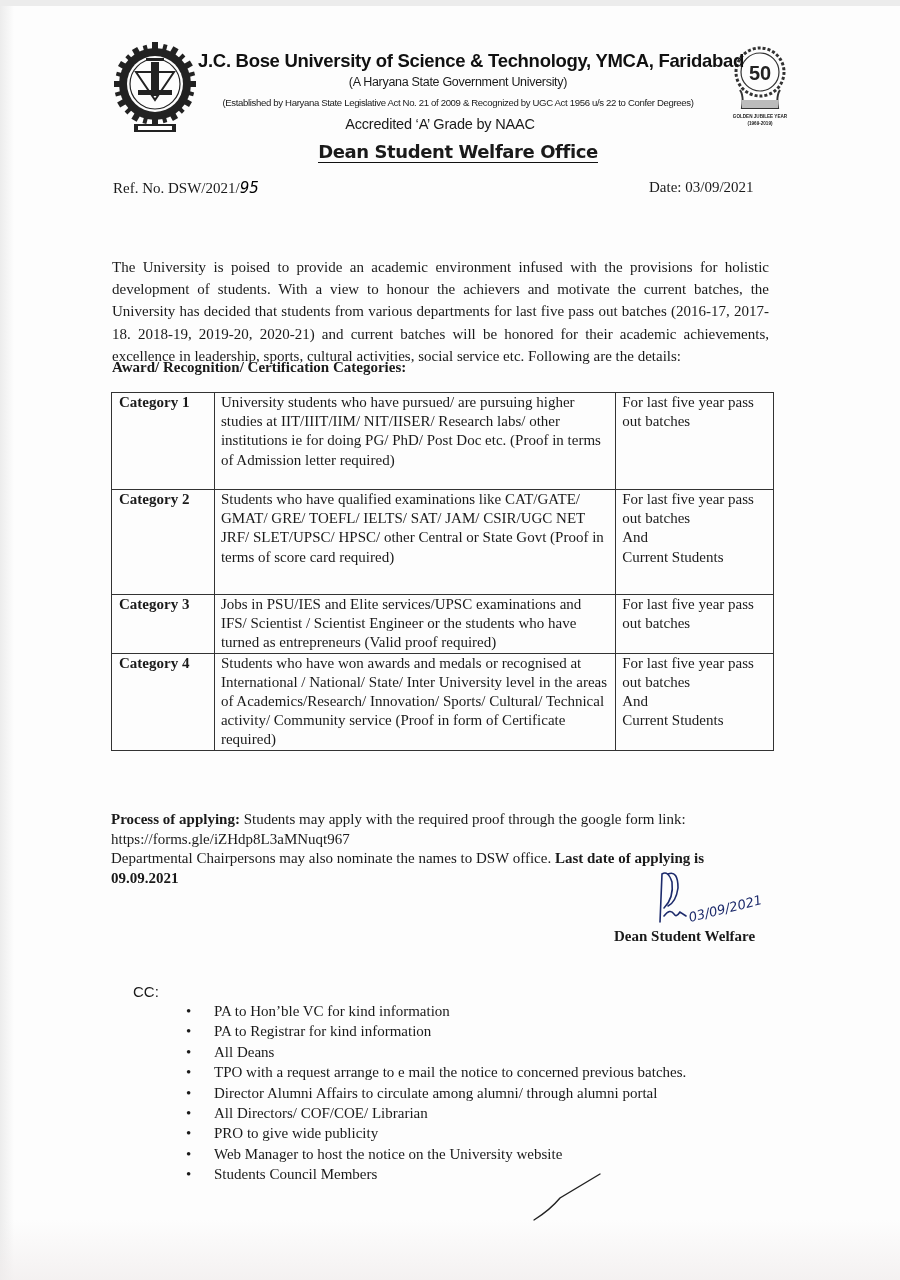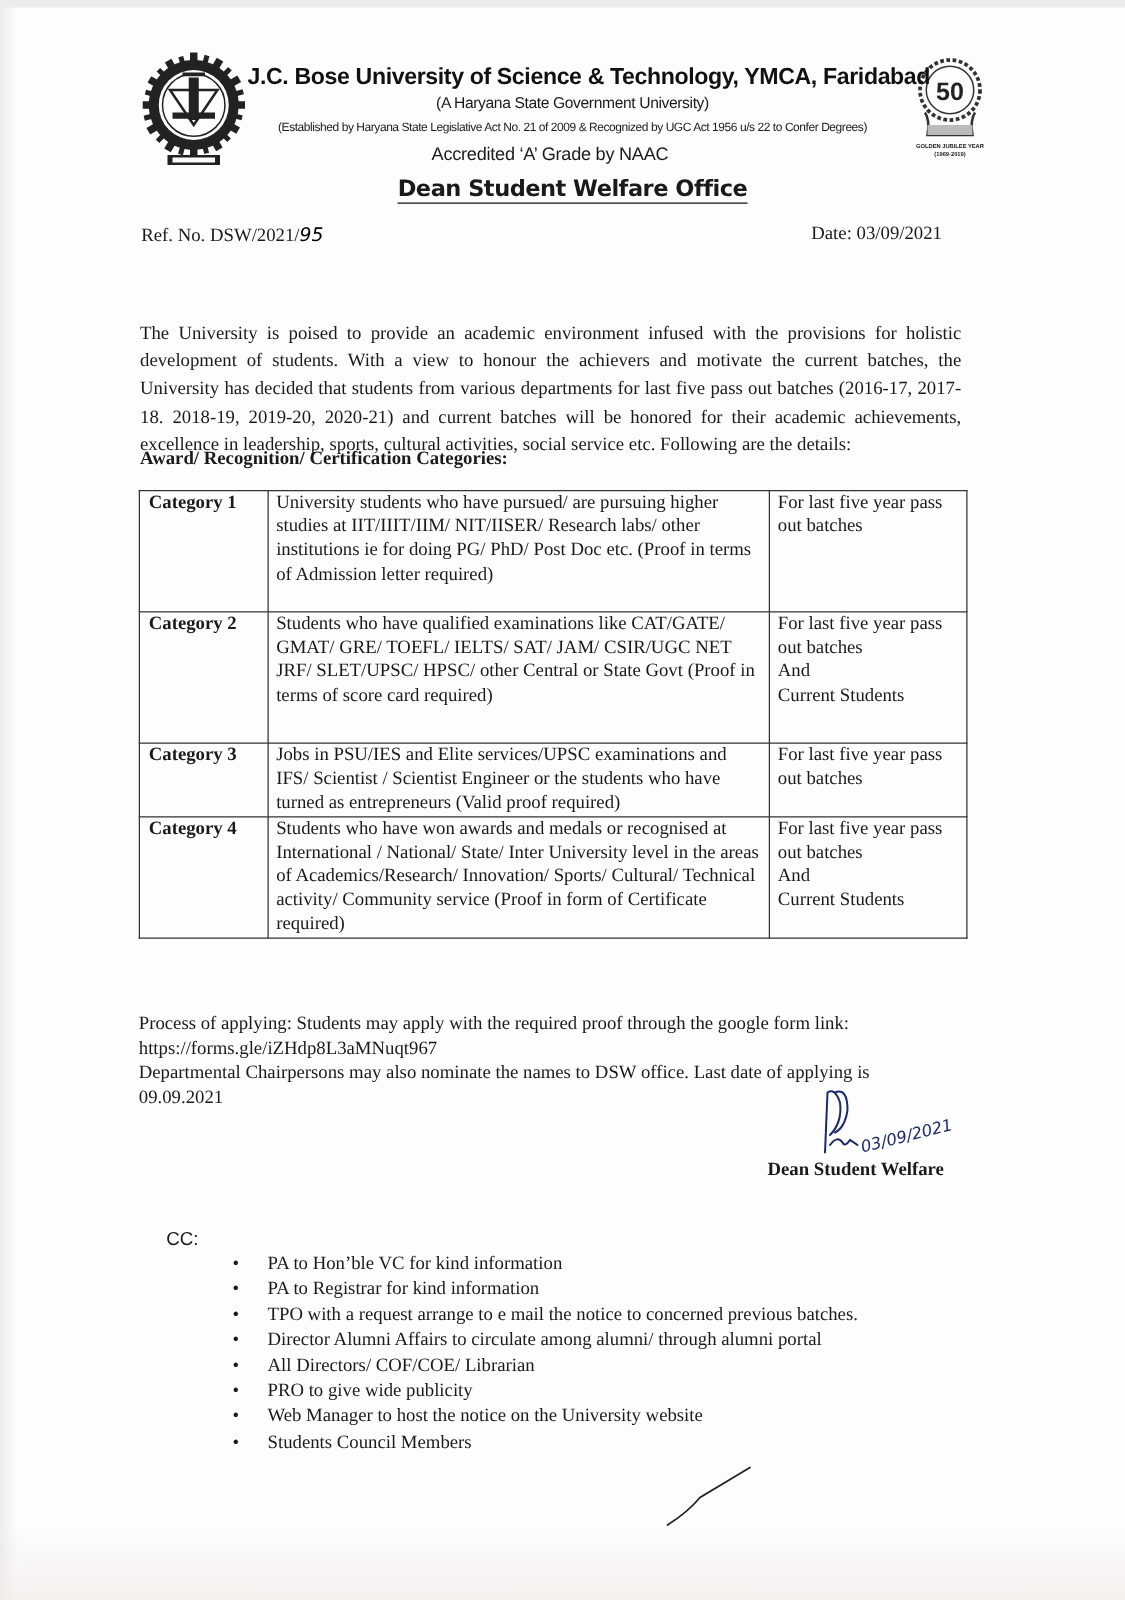--- a/index.html
+++ b/index.html
@@ -45,21 +45,21 @@
   .c1 { width:89px; font-weight:bold; padding-left:7px !important; }
   .c2 { width:389px; }
   .c3 { width:145px; }
   .r1 td { height:96px; padding-top:2px; }
   .r2 td { height:104px; padding-top:2px; }
   .r3 td { height:57px; padding-top:2px; }
   .r4 td { height:94px; padding-top:2px; }
   .bold { font-weight:normal; }
 
   .process { left:111px; top:810px; width:665px; font-size:15px; line-height:19.5px; }
-  .process b { font-weight:normal;margin-top:40px; }
+  .process b { font-weight:bold;margin-top:40px; }
 
   .signature { left:650px; top:868px; width:140px; height:62px; }
   .signer { left:614px; top:928px; font-size:15px; font-weight:bold; white-space:nowrap; }
 
   .cc-label { left:133px; top:983px; font-size:15px; font-family:"Liberation Sans", sans-serif; }
   ul.cc { position:absolute; left:186px; top:1001px; width:600px; margin:0; padding:0; list-style:none;
     font-size:15px; line-height:20.4px; }
   ul.cc li { position:relative; padding-left:28px; }
   ul.cc li::before { content:"•"; position:absolute; left:0; top:0; font-size:15px; }
   .tick-mark { left:530px; top:1170px; width:80px; height:55px; }
@@ -196,20 +196,21 @@
     <path d="M14 48 Q20 40 24 46 Q26 50 30 44 L36 48"></path>
   </g>
   <text x="40" y="54" font-family="DejaVu Sans, sans-serif" font-style="italic" font-size="13" fill="#1c2a6b" transform="rotate(-14 40 54)">03/09/2021</text>
 </svg>
 <div class="abs signer">Dean Student Welfare</div>
 
 <div class="abs cc-label">CC:</div>
 <ul class="cc">
   <li>PA to Hon’ble VC for kind information</li>
   <li>PA to Registrar for kind information</li>
+  <li>All Deans</li>
   <li>TPO with a request arrange to e mail the notice to concerned previous batches.</li>
   <li>Director Alumni Affairs to circulate among alumni/ through alumni portal</li>
   <li>All Directors/ COF/COE/ Librarian</li>
   <li>PRO to give wide publicity</li>
   <li>Web Manager to host the notice on the University website</li>
   <li>Students Council Members</li>
 </ul>
 
 <svg class="abs tick-mark" viewBox="0 0 80 55">
   <path d="M4 50 Q20 40 30 28 L70 4" fill="none" stroke="#222" stroke-width="1.4" stroke-linecap="round"></path>

